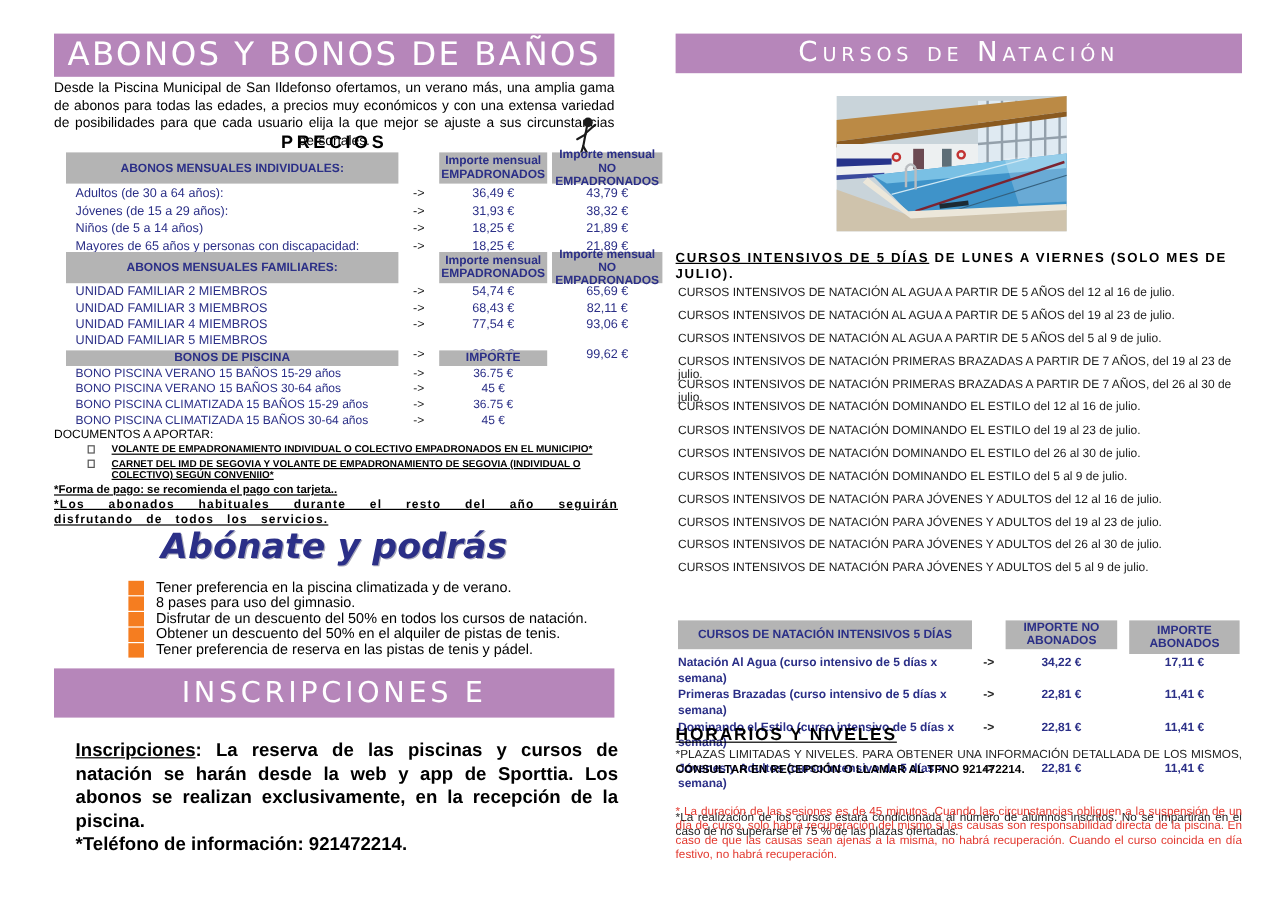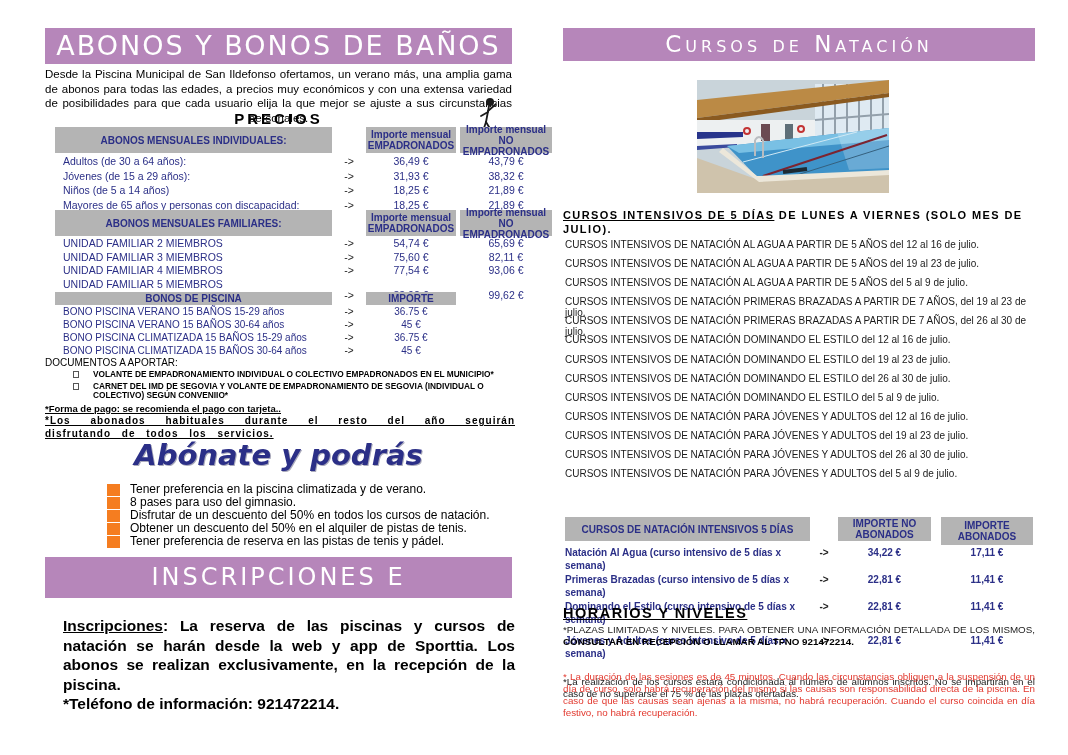--- a/index.html
+++ b/index.html
@@ -37,21 +37,21 @@
   .c-label { width:277px; padding-left:8px; }
   .c-arrow { width:34px; text-align:center; color:#222; }
   .c-v1 { width:90px; text-align:center; } .c-gap { width:4px; } .c-v2 { width:92px; text-align:center; }
   .prow.tall { height:24px; }
   .prow.tall .c-label { align-self:flex-start; }
   .prow.tall .c-arrow, .prow.tall .c-v1, .prow.tall .c-v2 { align-self:flex-end; }
   .t1 .prow { margin-top:2px; } .t2 .prow { margin-top:1px; } .t3 .prow { margin-top:0.5px; }
 
   .docs { position:absolute; top:357px; left:0; width:480px; color:#000; }
   .docs-title { font-size:10px; margin-bottom:2px; }
-  .doc-item { display:flex; font-size:8.3px; font-weight:bold; line-height:9.6px; margin-bottom:2px; }
+  .doc-item { display:flex; font-size:8.3px; font-weight:bold; line-height:9.6px; margin-bottom:2px;text-decoration:underline; }
   .chk { flex:0 0 auto; width:6px; height:7px; border:1px solid #555; margin:1px 14px 0 28px; }
   .doc-text { width:430px; }
 
   .forma { position:absolute; top:403px; left:0; font-size:9.5px; font-weight:bold; text-decoration:underline; }
   .abonados { position:absolute; top:415px; left:0; width:470px; font-size:10px; font-weight:bold;
               text-decoration:underline; letter-spacing:1px; word-spacing:7px; text-align:justify; line-height:12.5px; }
   .abonate { position:absolute; top:438px; left:0; width:467px; text-align:center; color:var(--navy);
              font-family:"DejaVu Sans", sans-serif; font-size:29px; font-weight:bold; font-style:italic;
              text-shadow:1px 1px 0 #aab; }
   .benefits { position:absolute; top:483px; left:22px; width:460px; }
@@ -158,21 +158,21 @@
       <div class="prow">
         <div class="c-label">UNIDAD FAMILIAR 2 MIEMBROS</div>
         <div class="c-arrow">-&gt;</div>
         <div class="c-v1">54,74 €</div>
           <div class="c-gap"></div>
         <div class="c-v2">65,69 €</div>
       </div>
       <div class="prow">
         <div class="c-label">UNIDAD FAMILIAR 3 MIEMBROS</div>
         <div class="c-arrow">-&gt;</div>
-        <div class="c-v1">75,60 €</div>
+        <div class="c-v1">68,43 €</div>
           <div class="c-gap"></div>
         <div class="c-v2">82,11 €</div>
       </div>
       <div class="prow">
         <div class="c-label">UNIDAD FAMILIAR 4 MIEMBROS</div>
         <div class="c-arrow">-&gt;</div>
         <div class="c-v1">77,54 €</div>
           <div class="c-gap"></div>
         <div class="c-v2">93,06 €</div>
       </div>

